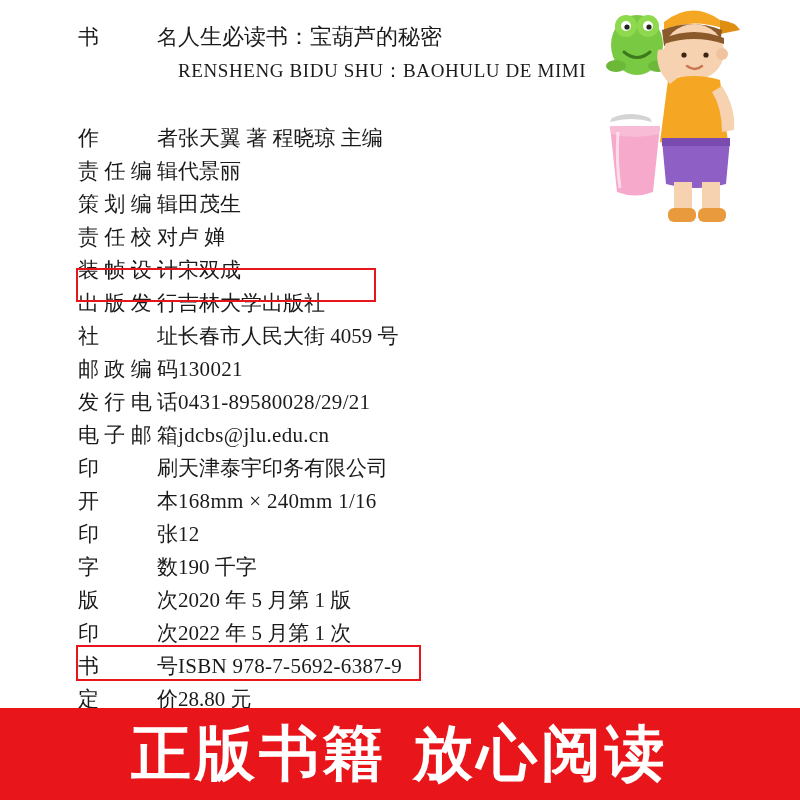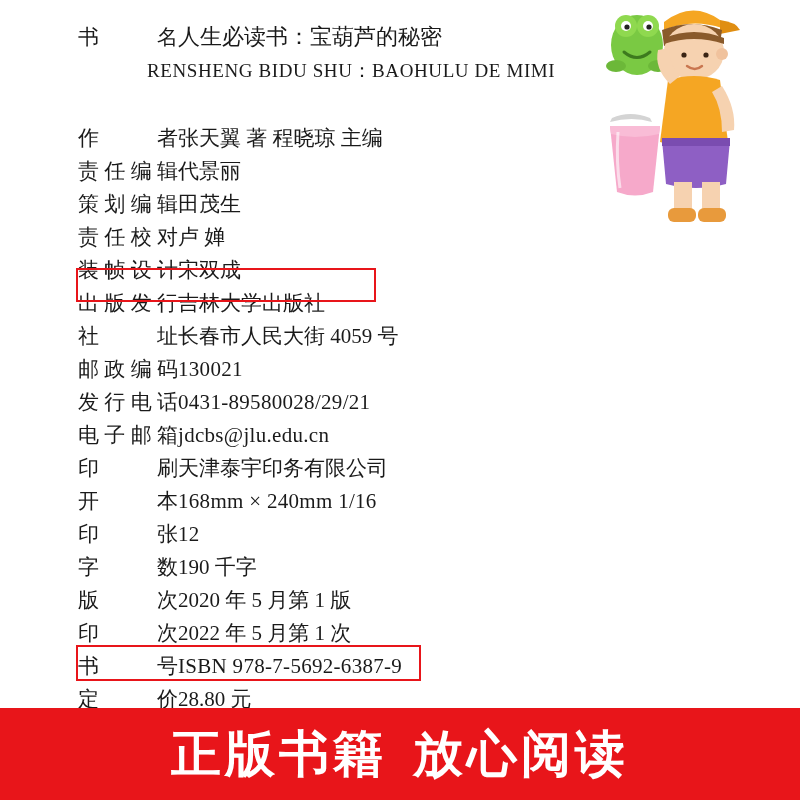--- a/index.html
+++ b/index.html
@@ -63,21 +63,21 @@
     font-family: "Liberation Serif", "DejaVu Serif", serif;
     letter-spacing: 0.3px;
   }
 
   
   .title-row { height: 34px; line-height: 34px; }
   .title-value { font-size: 22px; }
   .pinyin {
     font-size: 19px;
     letter-spacing: 0.6px;
-    margin-left: 69px;
+    margin-left: 100px;
     line-height: 34px;
     height: 34px;
     white-space: nowrap;
     font-family: "Liberation Serif", "DejaVu Serif", serif;
   }
 
   .gap-lg { height: 34px; }
 
   
   .hl {
@@ -106,21 +106,21 @@
     right: 0;
     bottom: 0;
     height: 92px;
     background: #e8151a;
     display: flex;
     align-items: center;
     justify-content: center;
   }
   #banner .banner-text {
     color: #ffffff;
-    font-size: 50px;
+    font-size: 60px;
     font-weight: bold;
     letter-spacing: 4px;
     font-family: "DejaVu Sans", "Liberation Sans", sans-serif;
   }
   #banner .banner-text .sp { display: inline-block; width: 26px; }
 
   
   #illus {
     position: absolute;
     right: 18px;

